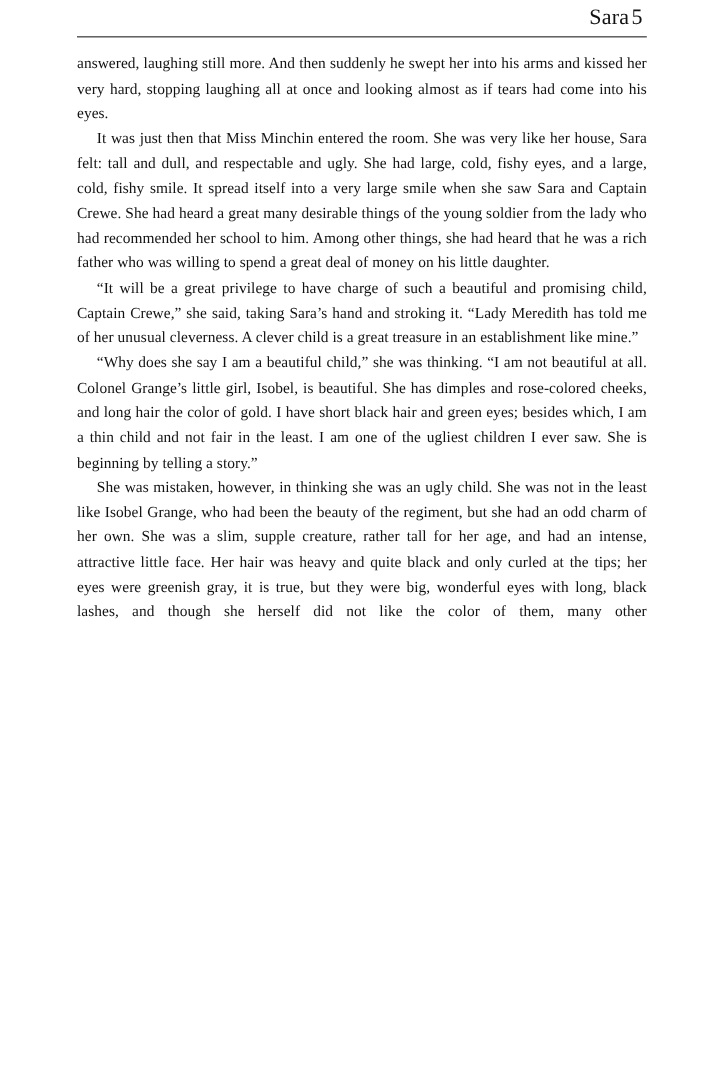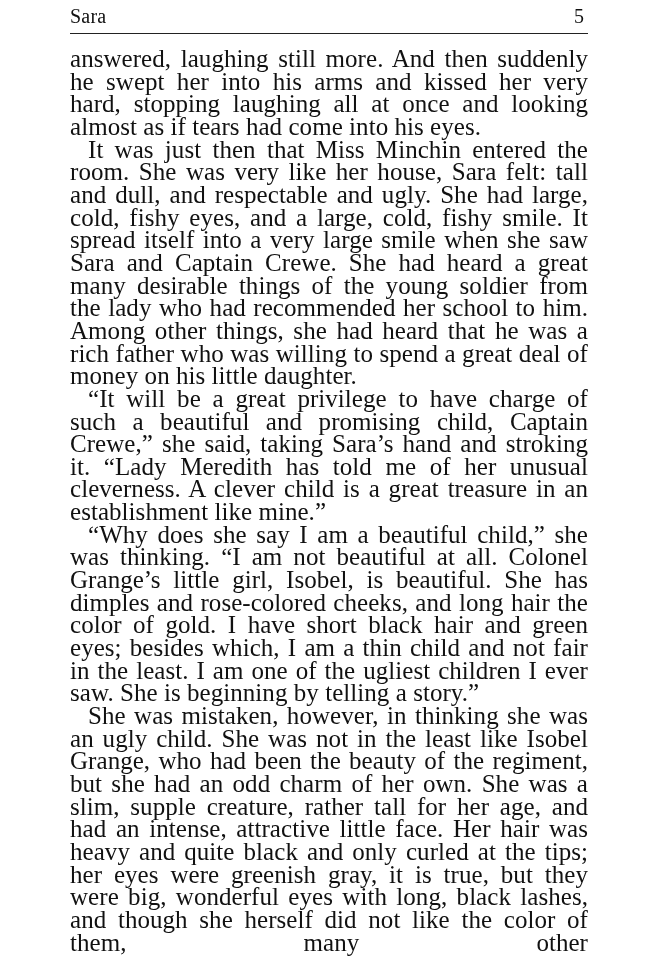--- a/index.html
+++ b/index.html
@@ -23,34 +23,34 @@
     .running-head {
       position: relative;
       height: 33px;
       border-bottom: 1.5px solid #222;
       font-family: "Liberation Serif", "DejaVu Serif", serif;
       font-size: 20px;
     }
     .running-head .title {
       position: absolute;
       left: 0;
-      right: 6px;
+      right: 16px;
       top: 5px;
-      text-align: left;
+      text-align: right;
       letter-spacing: 0.2px;
     }
     .running-head .folio {
       position: absolute;
       right: 4px;
       top: 5px;
     }
     .body-text {
       margin-top: 14px;
       font-family: "Liberation Serif", "DejaVu Serif", serif;
-      font-size: 25px;
+      font-size: 14px;
       line-height: 22.65px;
       text-align: justify;
       letter-spacing: 0.05px;
       word-spacing: 0px;
     }
     .body-text p {
       margin: 0;
       text-indent: 18px;
     }
     .body-text p.continued {

